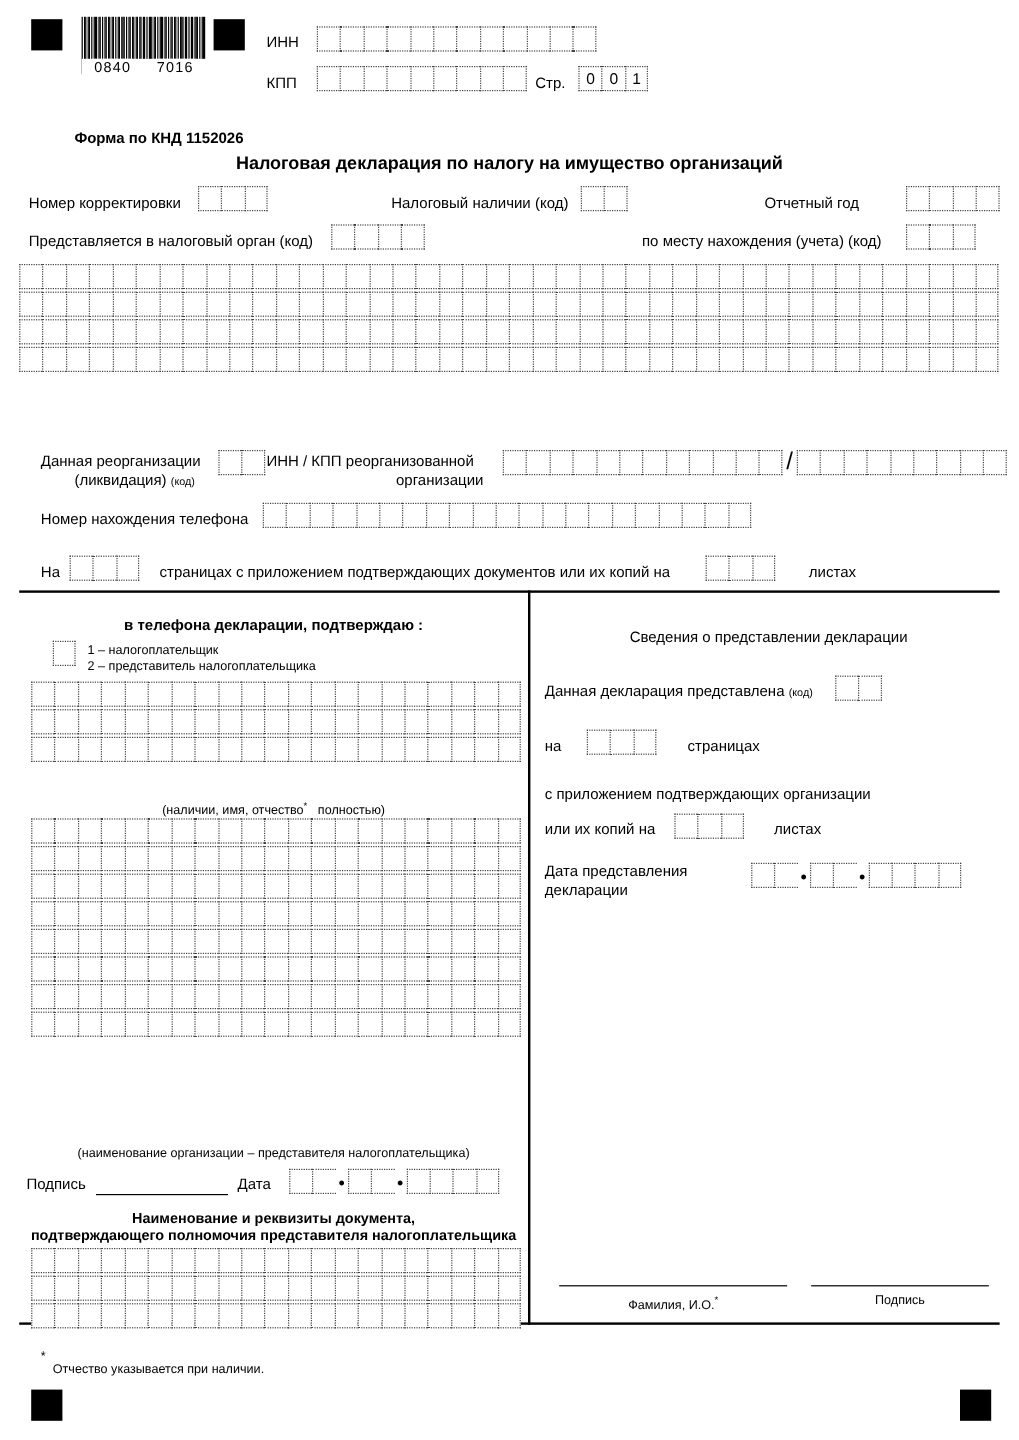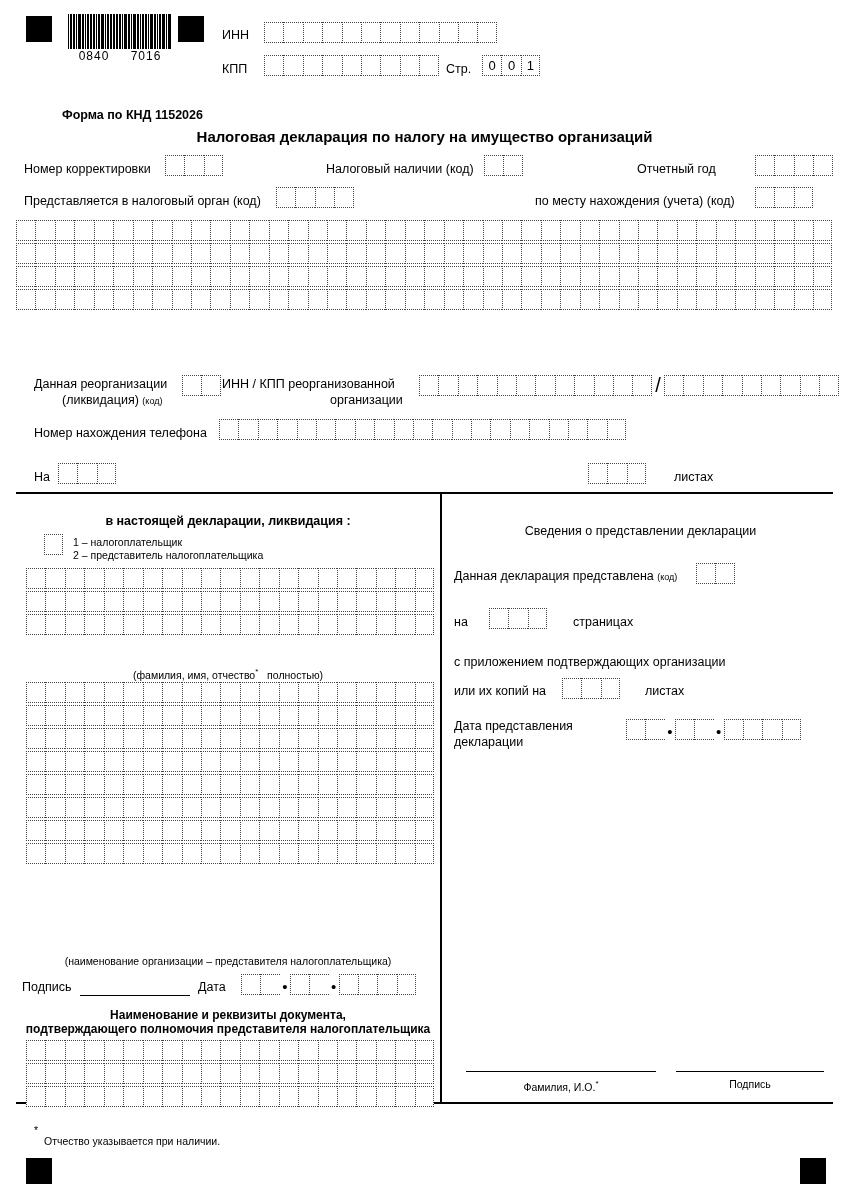--- a/index.html
+++ b/index.html
@@ -478,32 +478,33 @@
       <div class="cell"></div>
       <div class="cell"></div>
     </div>
 
   <div class="abs lbl" style="left:34px; top:470px;">На</div>
   <div class="abs cells" style="left:58px; top:463px;" id="pages-cells">
       <div class="cell"></div>
       <div class="cell"></div>
       <div class="cell"></div>
     </div>
+  <div class="abs lbl" style="left:133px; top:470px;">страницах с приложением подтверждающих документов или их копий на</div>
   <div class="abs cells" style="left:588px; top:463px;" id="sheets-cells">
       <div class="cell"></div>
       <div class="cell"></div>
       <div class="cell"></div>
     </div>
   <div class="abs lbl" style="left:674px; top:470px;">листах</div>
 
   <div class="abs hr-thick" style="left:16px; top:492px; width:817px;"></div>
   <div class="abs vr-thick" style="left:440px; top:492px; height:612px;"></div>
   <div class="abs hr-thick" style="left:16px; top:1102px; width:817px;"></div>
 
-  <div class="abs bold center" style="left:16px; top:514px; width:424px; font-size:12.5px;">в настоящей декларации, ликвидация :</div>
+  <div class="abs bold center" style="left:16px; top:514px; width:424px; font-size:12.5px;">в телефона декларации, подтверждаю :</div>
 
   <div class="abs cells" style="left:44px; top:534px;" id="confirm-selector-cells">
       <div class="cell"></div>
     </div>
   <div class="abs lbl-sm" style="left:73px; top:536px;">1 – налогоплательщик</div>
   <div class="abs lbl-sm" style="left:73px; top:549px;">2 – представитель налогоплательщика</div>
 
   <div class="abs" style="left:26px; top:568px;" id="fio-grid">
       <div class="cells" style="margin-bottom: 2px;">
         <div class="cell" style="width: 19.45px;"></div>
@@ -569,21 +570,21 @@
         <div class="cell" style="width: 19.45px;"></div>
         <div class="cell" style="width: 19.45px;"></div>
         <div class="cell" style="width: 19.45px;"></div>
         <div class="cell" style="width: 19.45px;"></div>
         <div class="cell" style="width: 19.45px;"></div>
         <div class="cell" style="width: 19.45px;"></div>
         <div class="cell" style="width: 19.45px;"></div>
       </div>
     </div>
   <div class="abs lbl-sm" style="left:16px; top:666px; width:424px; text-align:center;">
-    <span>(фамилия, имя, отчество</span><span class="sup">*</span>&nbsp;&nbsp;&nbsp;<span>полностью)</span>
+    <span>(наличии, имя, отчество</span><span class="sup">*</span>&nbsp;&nbsp;&nbsp;<span>полностью)</span>
   </div>
 
   <div class="abs" style="left:26px; top:682px;" id="org-grid">
       <div class="cells" style="margin-bottom: 2px;">
         <div class="cell" style="width: 19.45px;"></div>
         <div class="cell" style="width: 19.45px;"></div>
         <div class="cell" style="width: 19.45px;"></div>
         <div class="cell" style="width: 19.45px;"></div>
         <div class="cell" style="width: 19.45px;"></div>
         <div class="cell" style="width: 19.45px;"></div>

